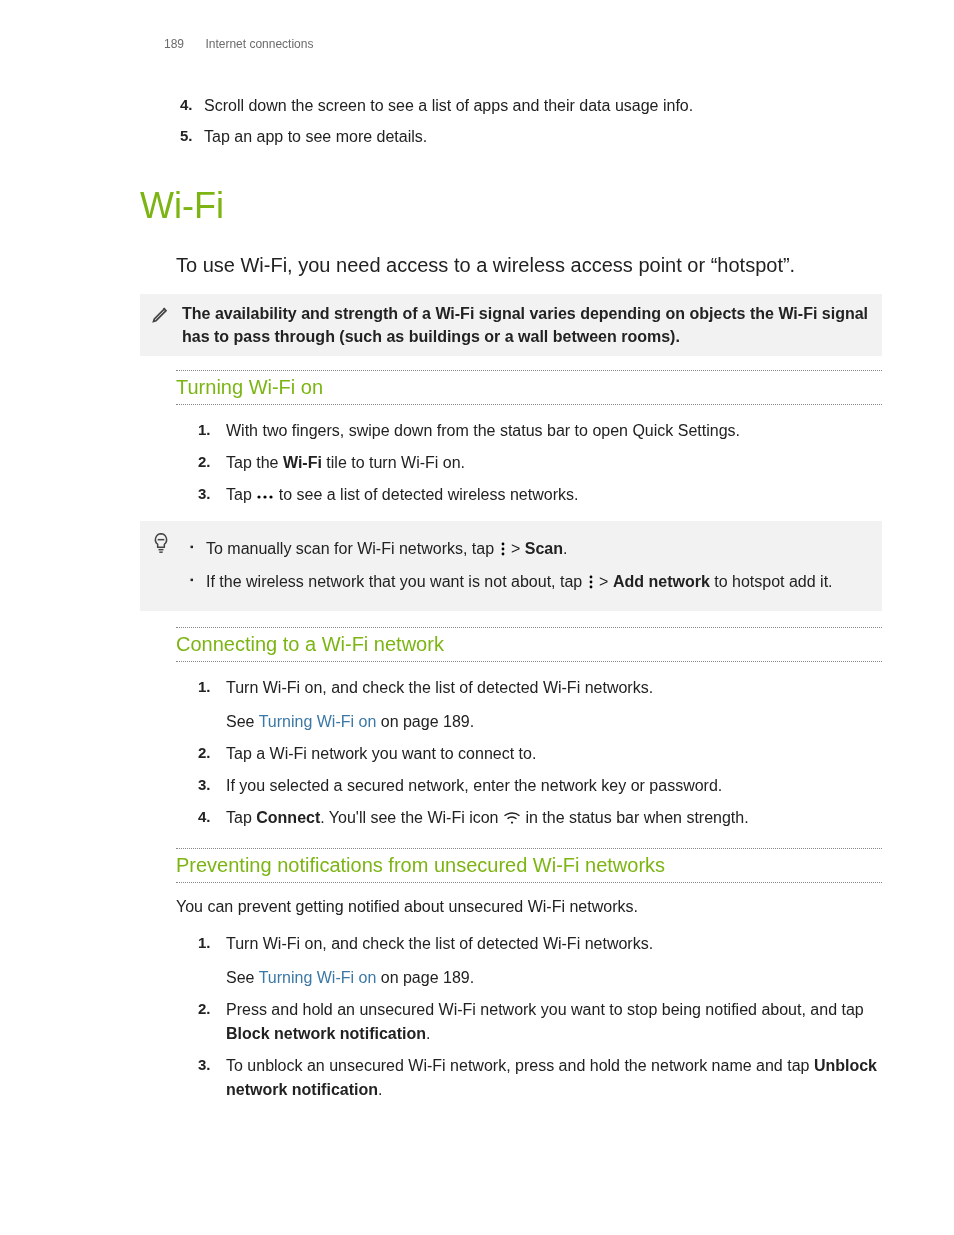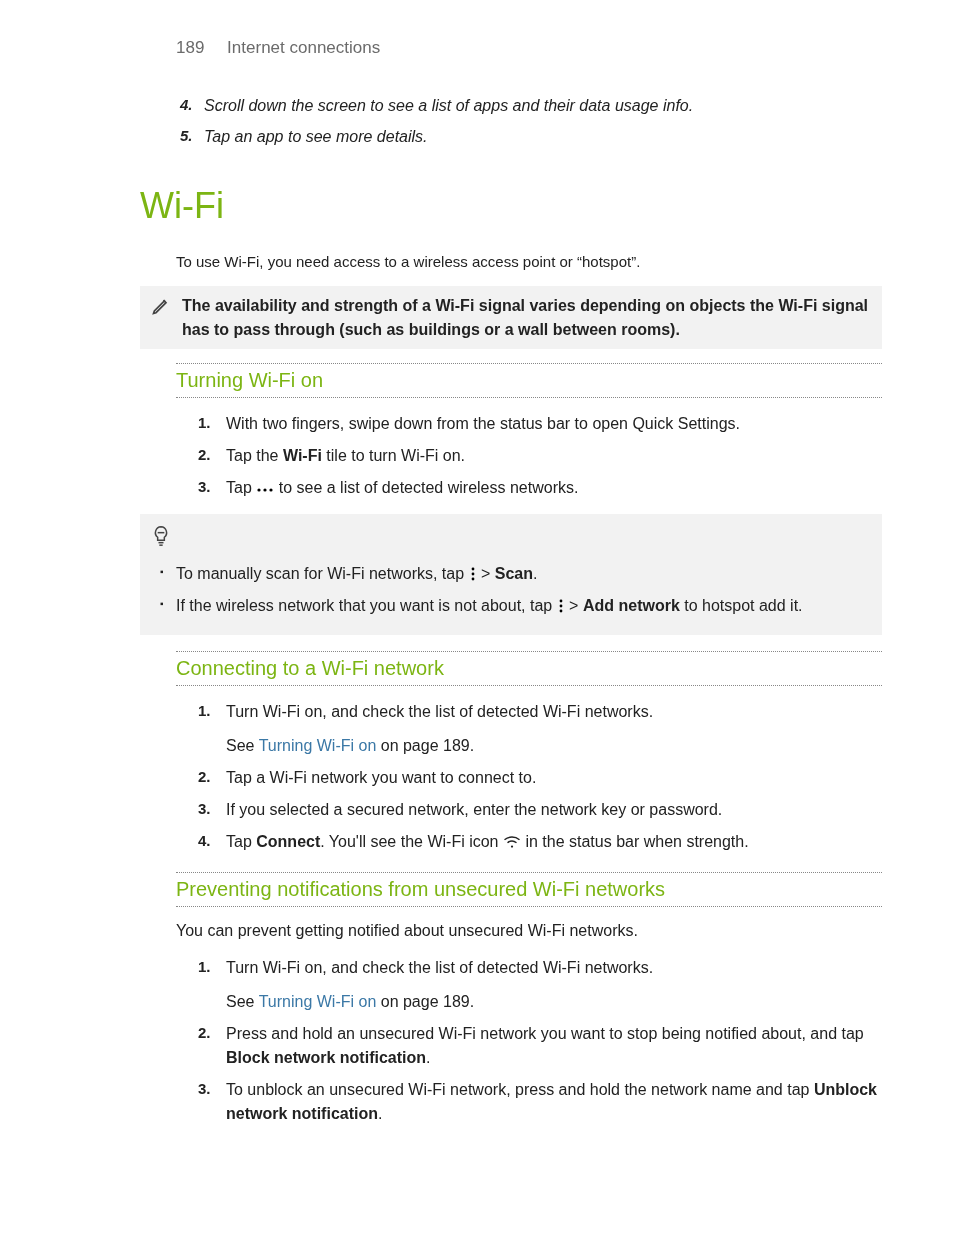--- a/index.html
+++ b/index.html
@@ -14,62 +14,61 @@
   .page {
     width: 954px;
     min-height: 1235px;
     position: relative;
     box-sizing: border-box;
     padding: 34px 72px 0 140px;
   }
   .runhead {
     position: absolute;
     top: 36px;
-    left: 176px;
-    font-size: 17px;
+    left: 164px;
+    font-size: 12px;
     color: #6b6b6b;
   }
   .runhead .pn { margin-right: 18px; }
   .top-list {
     margin: 56px 0 24px 40px;
     padding: 0;
   }
   .top-list > li {
     list-style: none;
     position: relative;
     padding: 4px 0 4px 24px;
-    font-style: italic;
   }
   .top-list > li::before {
     position: absolute;
     left: 0;
     top: 4px;
     font-weight: 600;
     font-size: 15px;
     content: attr(data-n);
   }
   h1 {
     margin: 28px 0 18px 0;
     font-size: 36px;
     font-weight: 400;
     color: #7cb513;
   }
   .intro {
     margin: 6px 0 14px 36px;
-    font-size: 15px;
+    font-size: 20px;
   }
   .note-box, .tip-box {
     background: #f2f2f2;
     display: flex;
     align-items: flex-start;
     padding: 8px 10px 8px 6px;
     box-sizing: border-box;
   }
   .note-box { margin: 0 0 6px 0; font-weight: bold; }
-  .tip-box  { margin: 10px 0 16px 0; flex-direction: column; }
+  .tip-box  { margin: 10px 0 16px 0; }
   .box-icon {
     width: 30px;
     flex: 0 0 30px;
     display: flex;
     justify-content: center;
     padding-top: 2px;
     color: #444;
   }
   .box-body { flex: 1 1 auto; padding-left: 6px; }
   .box-body p { margin: 0; }

